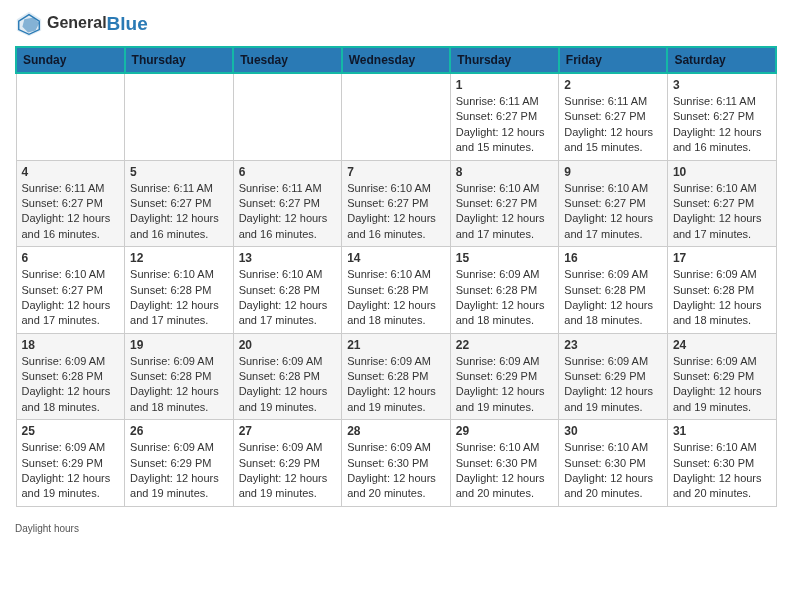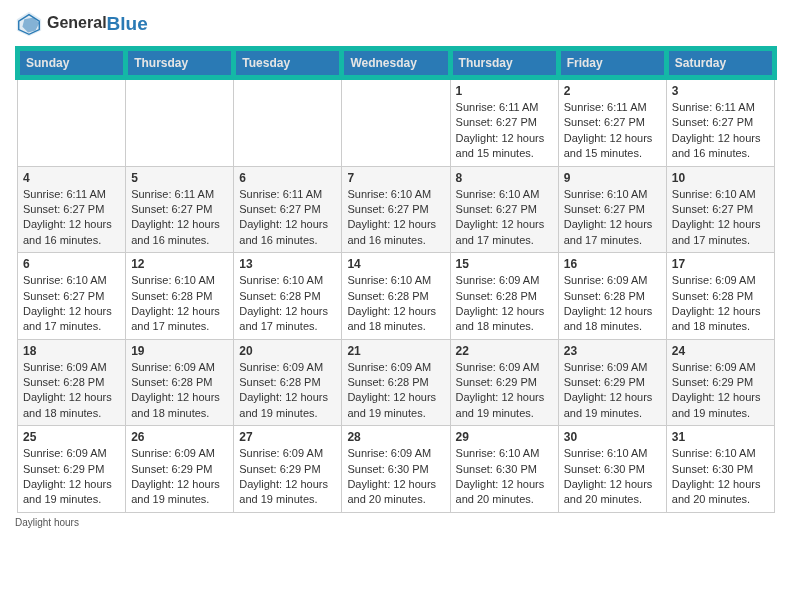--- a/index.html
+++ b/index.html
@@ -42,26 +42,26 @@
       font-size: 14px;
       color: #555;
     }
     .calendar {
       width: 100%;
       border-collapse: collapse;
       border: 1px solid #ccc;
     }
     .calendar th {
       background-color: #2a7ab5;
-      color: #e5e5e5;
+      color: #0f172a;
       font-size: 12px;
       font-weight: bold;
       padding: 5px 6px;
       text-align: left;
-      border: 5px solid #14b8a6;
+      border: 2px solid #14b8a6;
     }
     .calendar td {
       border: 1px solid #ccc;
       vertical-align: top;
       padding: 4px 5px;
       font-size: 9.5px;
       color: #333;
       background: #fff;
       width: calc(100% / 7);
       height: 80px;
@@ -351,16 +351,16 @@
             <div class="day-number">31</div>
             <div class="day-info" style="white-space: pre-line;">Sunrise: 6:10 AM
 Sunset: 6:30 PM
 Daylight: 12 hours
 and 20 minutes.</div>
           </td>
         </tr>
       </tbody>
   </table>
 
-  <div style="margin-top:4px;font-size:10px;color:#555;">
+  <div style="margin-top:16px;font-size:10px;color:#555;">
     <span>Daylight hours</span>
   </div>
 </div>
 
 </body></html>

